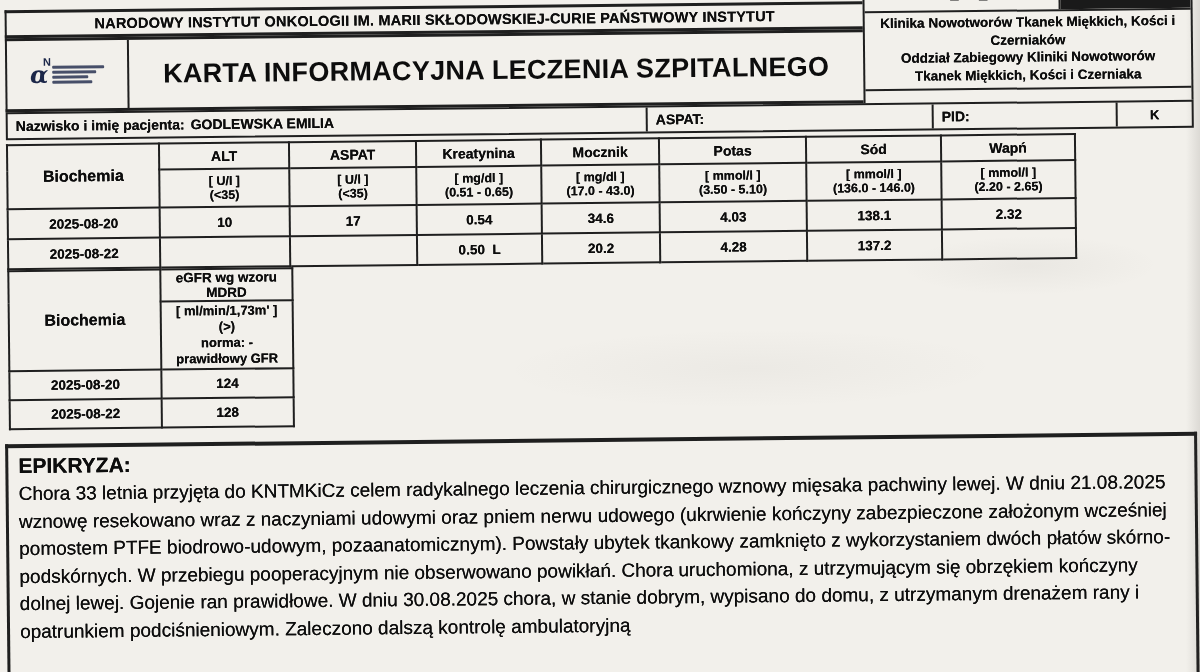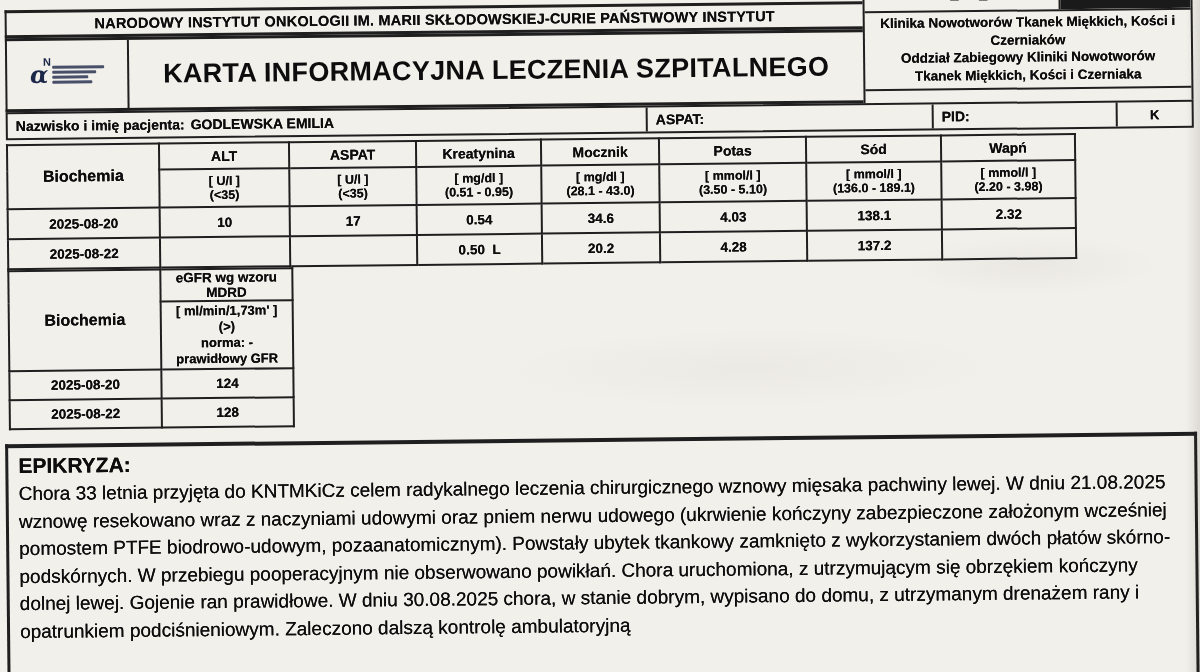--- a/index.html
+++ b/index.html
@@ -180,37 +180,37 @@
           <th>
               <div>[ U/l ]</div>
               <div>(&lt;35)</div>
             </th>
           <th>
               <div>[ U/l ]</div>
               <div>(&lt;35)</div>
             </th>
           <th>
               <div>[ mg/dl ]</div>
-              <div>(0.51 - 0.95)</div>
+              <div>(0.51 - 0.65)</div>
             </th>
           <th>
               <div>[ mg/dl ]</div>
-              <div>(28.1 - 43.0)</div>
+              <div>(17.0 - 43.0)</div>
             </th>
           <th>
               <div>[ mmol/l ]</div>
               <div>(3.50 - 5.10)</div>
             </th>
           <th>
               <div>[ mmol/l ]</div>
-              <div>(136.0 - 189.1)</div>
+              <div>(136.0 - 146.0)</div>
             </th>
           <th>
               <div>[ mmol/l ]</div>
-              <div>(2.20 - 3.98)</div>
+              <div>(2.20 - 2.65)</div>
             </th>
         </tr>
         <tr class="r-data">
           <td>2025-08-20</td>
           <td>10</td>
           <td>17</td>
           <td>0.54</td>
           <td>34.6</td>
           <td>4.03</td>
           <td>138.1</td>

